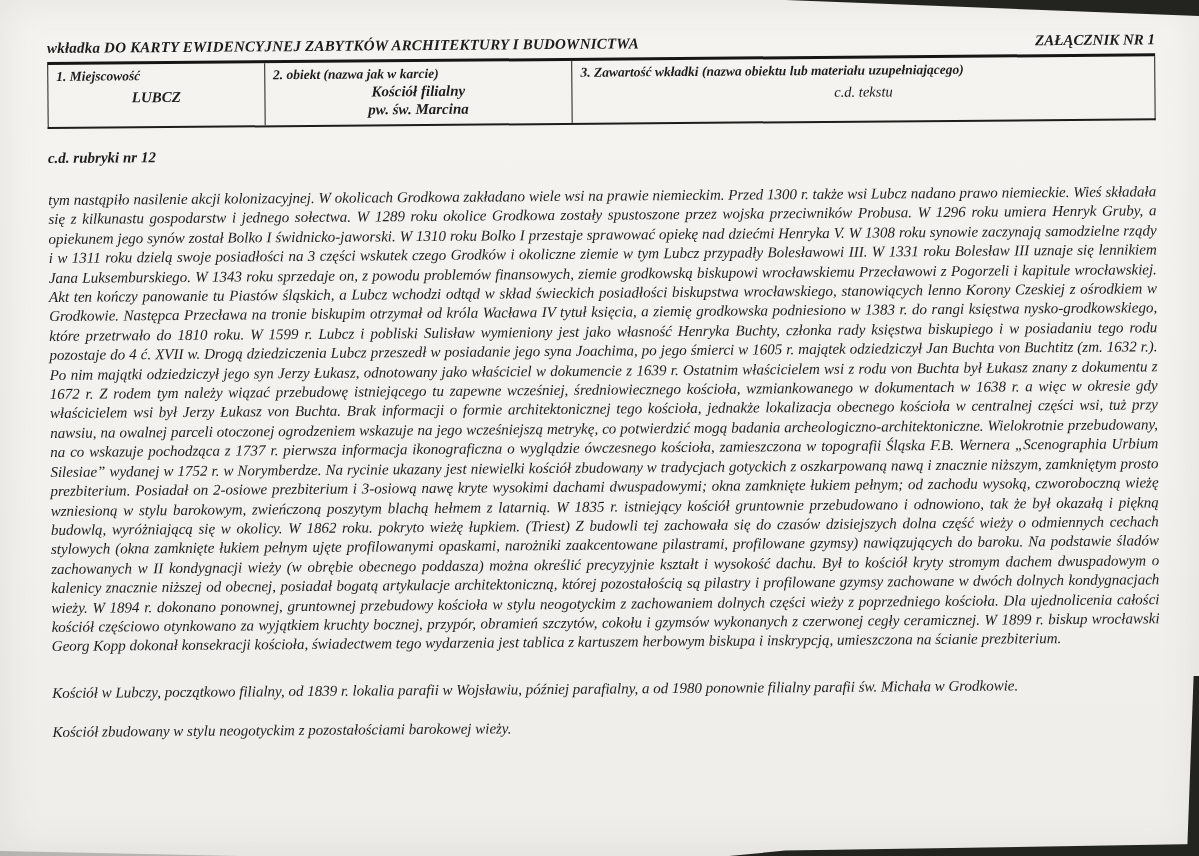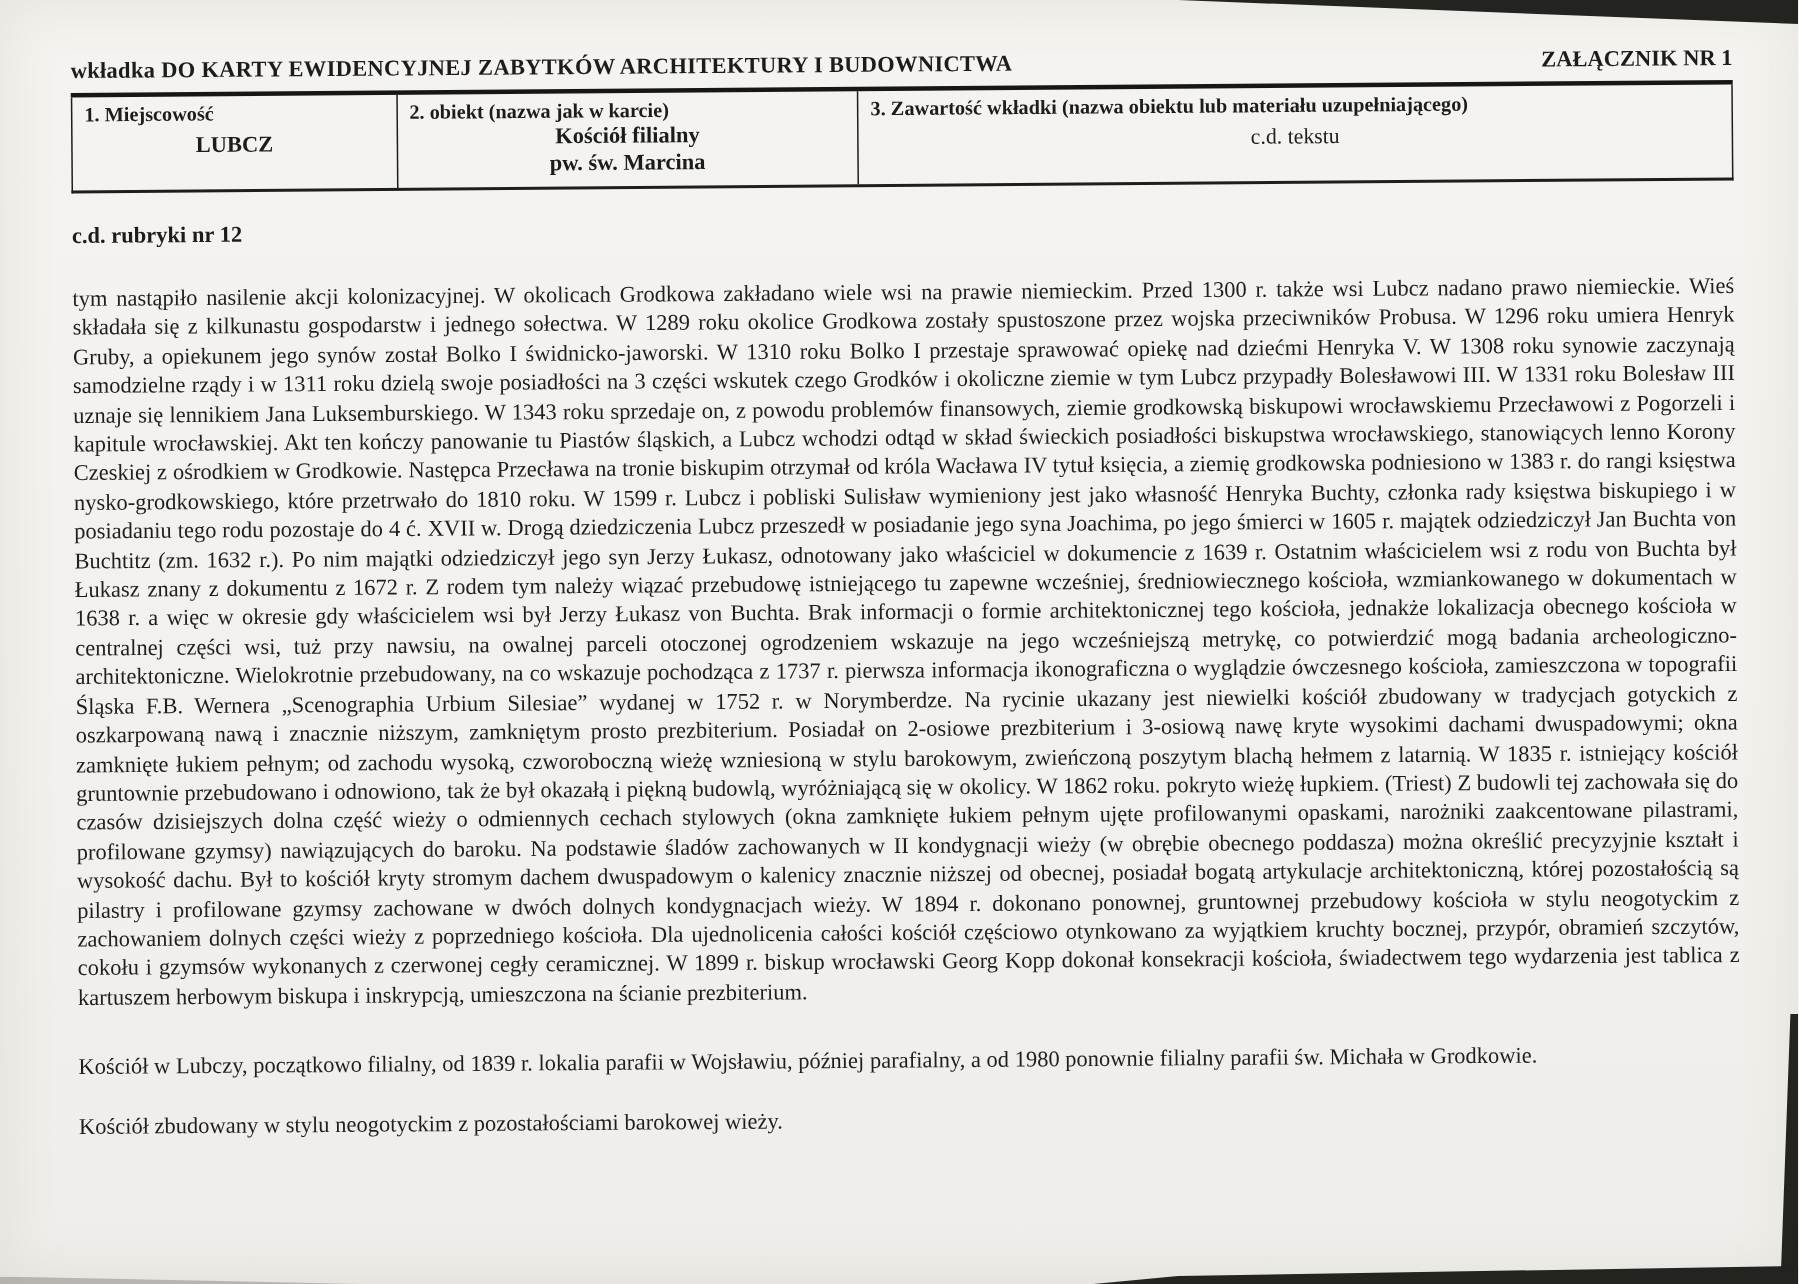--- a/index.html
+++ b/index.html
@@ -12,20 +12,21 @@
     background: #ffffff;
     font-family: "Liberation Serif", "DejaVu Serif", serif;
   }
   .scan {
     position: relative;
     width: 1199px;
     height: 856px;
     background: linear-gradient(180deg, #f4f3ef 0%, #f2f1ed 55%, #eeede9 100%);
     box-shadow: inset 0 0 40px rgba(120,115,105,0.12);
     overflow: hidden;
+    font-style: italic;
   }
   
   .artifact { position: absolute; background: #232320; z-index: 5; }
   .artifact-top-right {
     top: 0; right: 0; width: 440px; height: 16px;
     clip-path: polygon(0 0, 100% 0, 100% 100%, 6% 0);
   }
   .artifact-right-bottom {
     right: 0; bottom: 0; width: 12px; height: 180px;
     clip-path: polygon(100% 0, 100% 100%, 0 100%, 55% 0);

